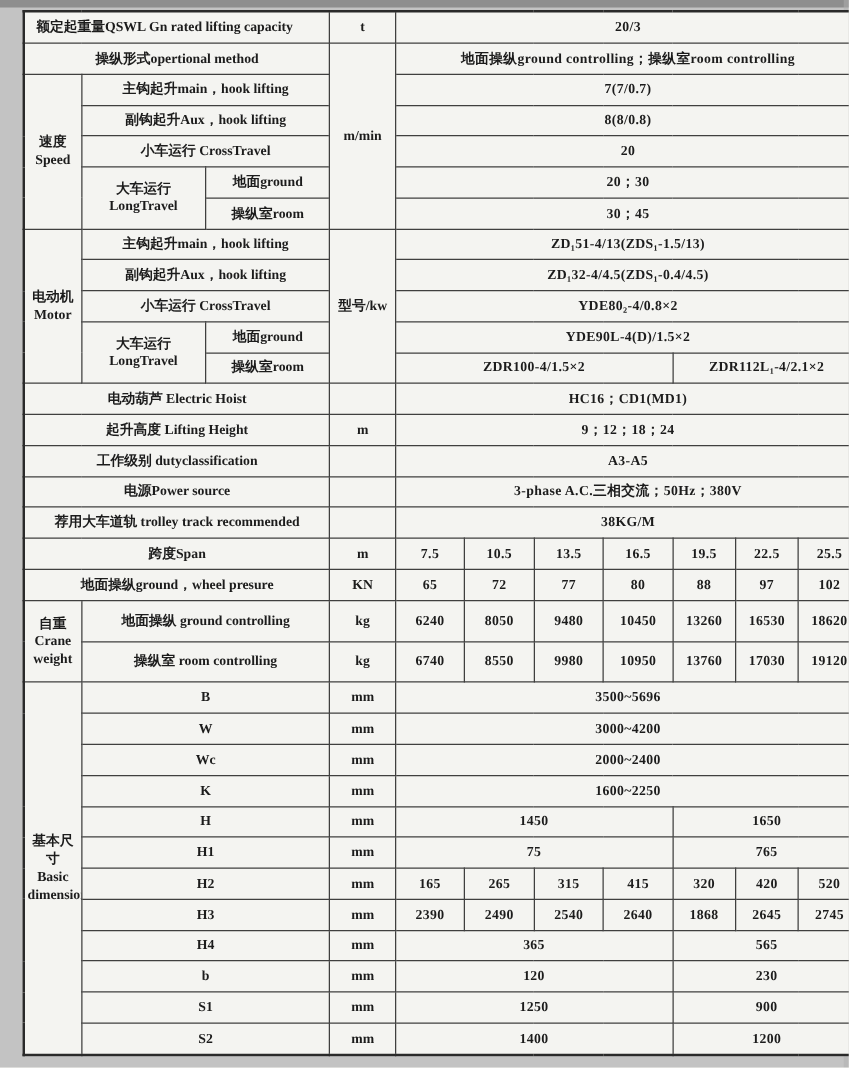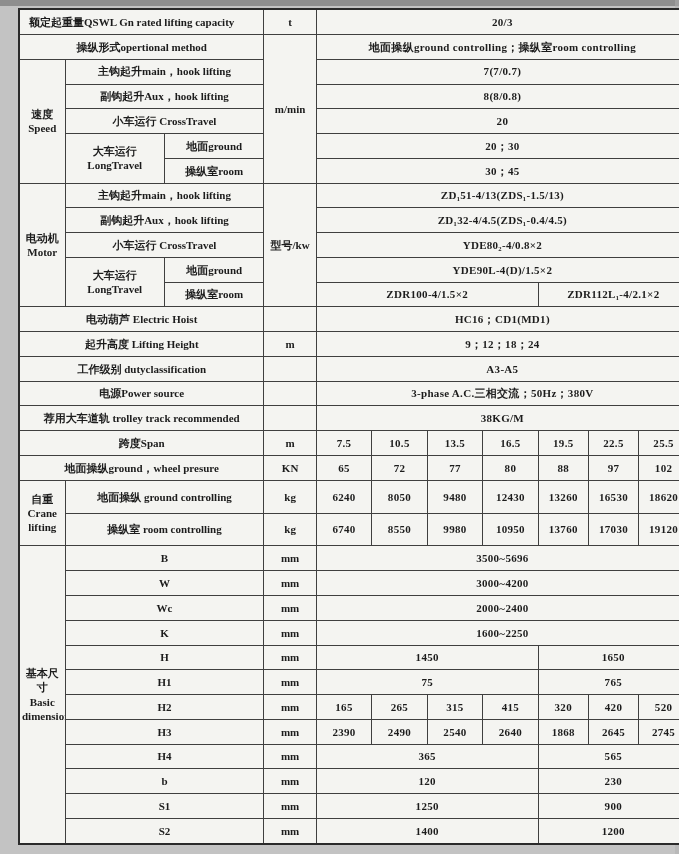--- a/index.html
+++ b/index.html
@@ -162,27 +162,27 @@
         <td class="k-val">72</td>
         <td class="k-val">77</td>
         <td class="k-val">80</td>
         <td class="k-val">88</td>
         <td class="k-val">97</td>
         <td class="k-val">102</td>
       </tr>
       <tr>
         <td rowspan="2" class="k-glabel">自重
 Crane
-lifting</td>
+weight</td>
         <td colspan="2" class="k-label">地面操纵 ground controlling</td>
         <td class="k-unit">kg</td>
         <td class="k-val">6240</td>
         <td class="k-val">8050</td>
         <td class="k-val">9480</td>
-        <td class="k-val">12430</td>
+        <td class="k-val">10450</td>
         <td class="k-val">13260</td>
         <td class="k-val">16530</td>
         <td class="k-val">18620</td>
       </tr>
       <tr>
         <td colspan="2" class="k-label">操纵室 room controlling</td>
         <td class="k-unit">kg</td>
         <td class="k-val">6740</td>
         <td class="k-val">8550</td>
         <td class="k-val">9980</td>

